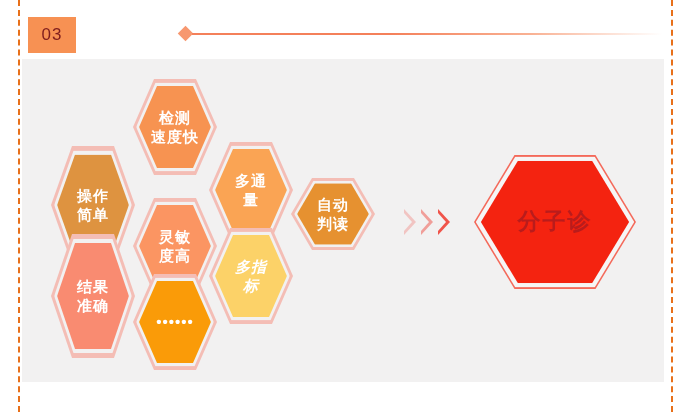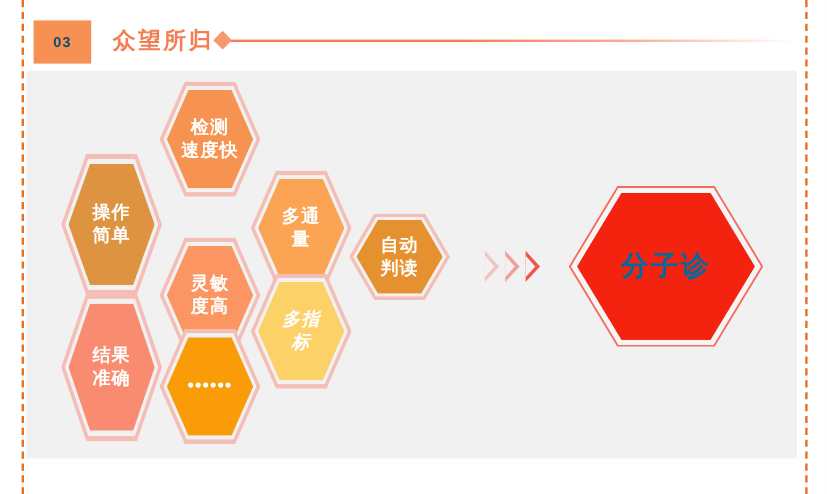--- a/index.html
+++ b/index.html
@@ -21,21 +21,21 @@
   .rail.right { left:671px; }
 
   
   .badge {
     position:absolute; left:28px; top:17px;
     width:48px; height:36px;
     background:#F79153;
     display:flex; align-items:center; justify-content:center;
   }
   .badge span {
-    color:#0c4a6e; font-size:12px; font-weight:bold; letter-spacing:1px;
+    color:#7f1d1d; font-size:17px; font-weight:normal; letter-spacing:1px;
   }
   .title {
     position:absolute; left:94px; top:21px;
     font-size:19px; font-weight:bold; color:#F47D52;
     letter-spacing:2px; white-space:nowrap;
   }
   .diamond {
     position:absolute; left:180px; top:28px;
     width:11px; height:11px; background:#F79870;
     transform:rotate(45deg);
@@ -93,21 +93,21 @@
     position:absolute; left:0; top:0; width:100%; height:100%;
     clip-path:polygon(25% 0%,75% 0%,100% 50%,75% 100%,25% 100%,0% 50%);
   }
   .bighex .oring { background:#F4695A; }
   .bighex .ogap  { background:#F6F5F5; transform:scale(0.978); }
   .bighex .ofill { transform:scale(0.915); }
   .bighex .blbl {
     position:absolute; left:0; top:0; width:100%; height:100%;
     display:flex; flex-direction:column;
     align-items:center; justify-content:center;
-    color:#0369a1; font-weight:bold;
+    color:#b91c1c; font-weight:bold;
     font-size:23px; line-height:1.35; letter-spacing:2px;
     text-align:center; z-index:3;
   }
   .bighex .blbl .ln { display:block; white-space:nowrap; }
 
   
   .chev {
     position:absolute; width:0; height:0;
     border-top:13px solid transparent;
     border-bottom:13px solid transparent;
@@ -128,37 +128,36 @@
 <body>
 
 <div id="stage">
 
   <div class="rail left"></div>
   <div class="rail right"></div>
 
   <div class="badge">
     <span>03</span>
   </div>
-  <div class="title">众望所归</div>
   <div class="diamond"></div>
   <div class="hline"></div>
 
   <div class="card"></div>
 
   <div id="hexlayer">
-      <div class="hexwrap" style="left: 51px; top: 128px; width: 84px; height: 118px;">
+      <div class="hexwrap" style="left: 51px; top: 146px; width: 84px; height: 118px;">
         <div class="ring"></div>
         <div class="inner"></div>
         <div class="fill" style="background: rgb(222, 147, 64);"></div>
         <div class="lbl">
           <span class="ln">操作</span>
           <span class="ln">简单</span>
         </div>
       </div>
-      <div class="hexwrap" style="left: 133px; top: 68px; width: 84px; height: 96px; text-decoration: underline;">
+      <div class="hexwrap" style="left: 133px; top: 79px; width: 84px; height: 96px; text-decoration: underline;">
         <div class="ring"></div>
         <div class="inner"></div>
         <div class="fill" style="background: rgb(247, 147, 81);"></div>
         <div class="lbl">
           <span class="ln">检测</span>
           <span class="ln">速度快</span>
         </div>
       </div>
       <div class="hexwrap" style="left: 209px; top: 130px; width: 84px; height: 96px; margin-top: 12px;">
         <div class="ring"></div>
@@ -189,21 +188,21 @@
       </div>
       <div class="hexwrap" style="left: 209px; top: 228px; width: 84px; height: 96px; font-style: italic;">
         <div class="ring"></div>
         <div class="inner"></div>
         <div class="fill" style="background: rgb(252, 210, 104);"></div>
         <div class="lbl">
           <span class="ln">多指</span>
           <span class="ln">标</span>
         </div>
       </div>
-      <div class="hexwrap" style="left: 51px; top: 244px; width: 84px; height: 124px;">
+      <div class="hexwrap" style="left: 51px; top: 234px; width: 84px; height: 124px;">
         <div class="ring"></div>
         <div class="inner"></div>
         <div class="fill" style="background: rgb(249, 139, 113);"></div>
         <div class="lbl">
           <span class="ln">结果</span>
           <span class="ln">准确</span>
         </div>
       </div>
       <div class="hexwrap" style="left: 133px; top: 274px; width: 84px; height: 96px;">
         <div class="ring"></div>

